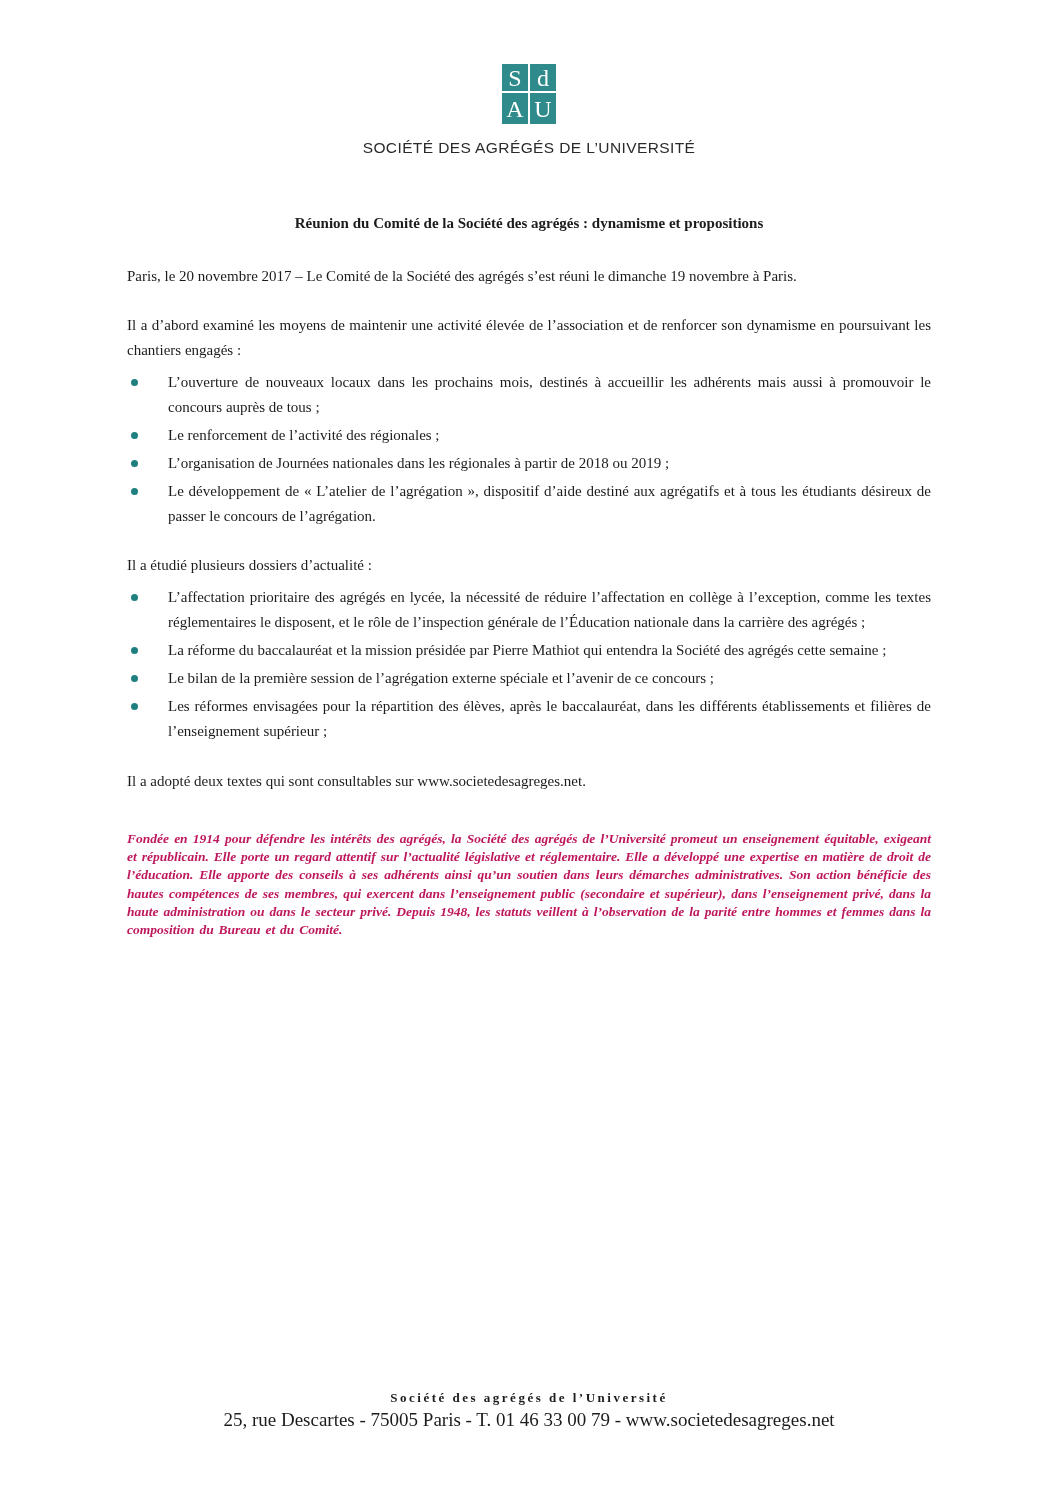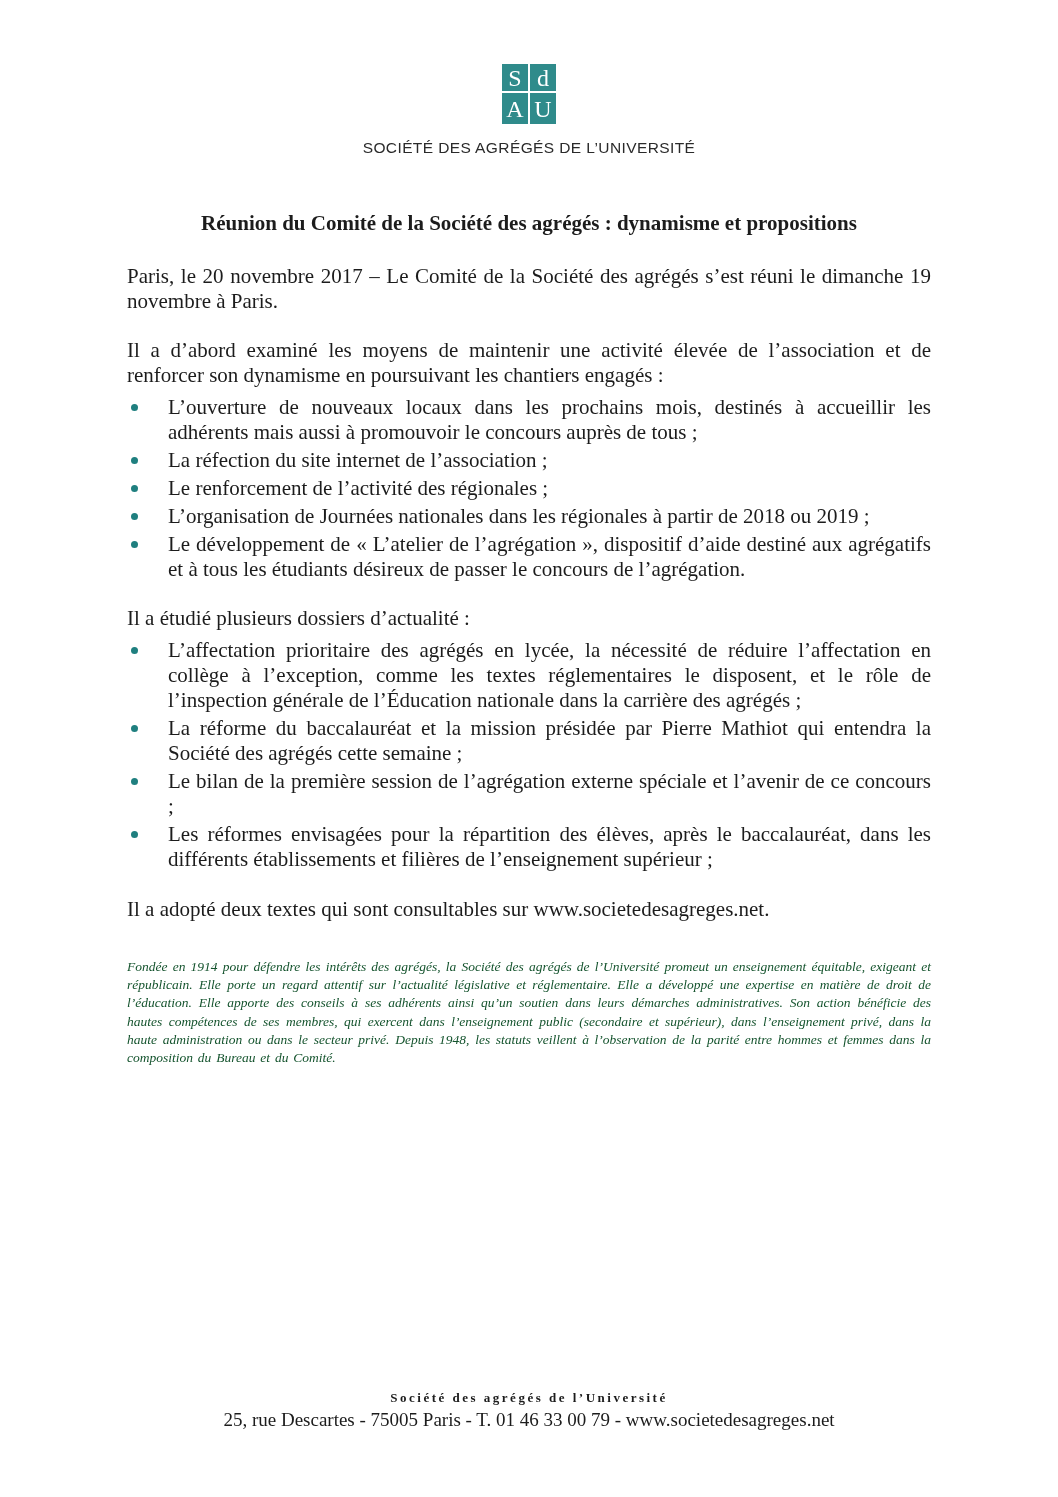--- a/index.html
+++ b/index.html
@@ -47,21 +47,21 @@
     color: #2a2a2a;
   }
   
   .content { padding: 0 127px; }
   .title {
     font-size: 17.5px;
     font-weight: bold;
     text-align: center;
     margin-top: 54px;
   }
-  .body-text { font-size: 21px; line-height: 25px; text-align: justify; }
+  .body-text { font-size: 15px; line-height: 25px; text-align: justify; }
   .intro  { margin-top: 28px; }
   .lead   { margin-top: 24px; }
   ul.bullets { list-style: none; margin-top: 7px; }
   ul.bullets li { display: flex; margin-bottom: 3px; }
   .bullet {
     flex: 0 0 auto;
     width: 7px; height: 7px;
     border-radius: 50%;
     background: var(--bullet-teal, #1f7f7f);
     margin: 9px 0 0 4px;
@@ -70,21 +70,22 @@
   .closing { margin-top: 25px; font-family: Liberation Serif, serif; }
   .contact { margin-top: 25px; text-align: left; }
   .contact .bold { font-weight: bold; }
   .about {
     margin-top: 36px;
     font-style: italic;
     font-size: 13.5px;
     line-height: 18.2px;
     text-align: justify;
     word-spacing: 1.5px;
-    color: #14532d;
+    color: #be185d;
+    font-weight: bold;
   }
   
   .page-footer {
     position: absolute;
     left: 0; right: 0;
     top: 1390px;
     text-align: center;
   }
   .footer-org {
     font-weight: bold;
@@ -114,24 +115,20 @@
   <main class="content">
     <h1 class="title body-text" style="text-align:center;">Réunion du Comité de la Société des agrégés : dynamisme et propositions</h1>
 
     <p class="body-text intro">Paris, le 20 novembre 2017 – Le Comité de la Société des agrégés s’est réuni le dimanche 19 novembre à Paris.</p>
 
     <p class="body-text lead">Il a d’abord examiné les moyens de maintenir une activité élevée de l’association et de renforcer son dynamisme en poursuivant les chantiers engagés :</p>
     <ul class="bullets body-text">
       <li>
         <span class="bullet"></span>
         <span class="bullet-text">L’ouverture de nouveaux locaux dans les prochains mois, destinés à accueillir les adhérents mais aussi à promouvoir le concours auprès de tous ;</span>
-      </li>
-      <li>
-        <span class="bullet"></span>
-        <span class="bullet-text">La réfection du site internet de l’association ;</span>
       </li>
       <li>
         <span class="bullet"></span>
         <span class="bullet-text">Le renforcement de l’activité des régionales ;</span>
       </li>
       <li>
         <span class="bullet"></span>
         <span class="bullet-text">L’organisation de Journées nationales dans les régionales à partir de 2018 ou 2019 ;</span>
       </li>
       <li>

